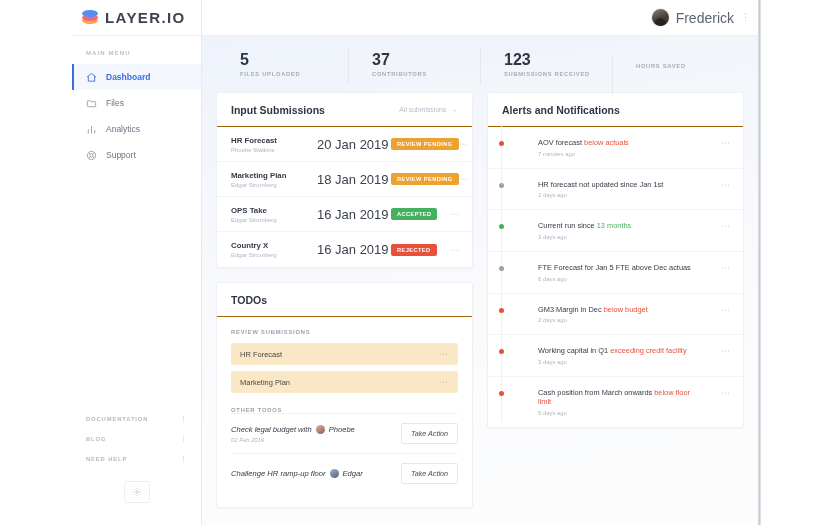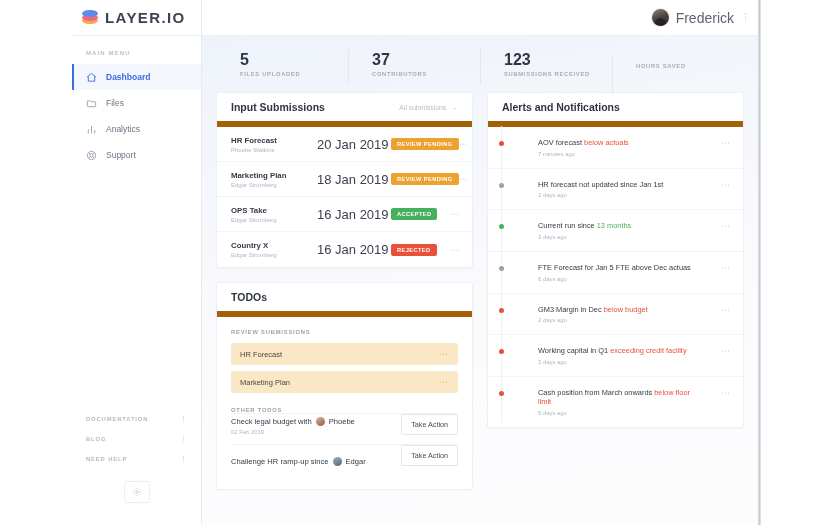--- a/index.html
+++ b/index.html
@@ -136,21 +136,21 @@
   .card {
     background: #ffffff;
     border: 1px solid #edeff3;
     border-radius: 3px;
     box-shadow: 0 1px 2px rgba(40,50,80,.035);
     margin-bottom: 14px;
     overflow: hidden;
   }
   .card-head {
     height: 34px; display: flex; align-items: center; justify-content: space-between;
-    padding: 0 14px; border-bottom: 6px solid #a16207;
+    padding: 0 14px; border-bottom: 1px solid #a16207;
   }
   .card-title { font-size: 10.5px; font-weight: 700; color: #2f3542; }
   .card-action {
     font-size: 6.8px; color: #b6bcc7; display: flex; align-items: center; gap: 5px;
   }
   
   .sub-row {
     display: flex; align-items: center;
     height: 35px; padding: 0 12px 0 14px;
     border-bottom: 1px solid #f3f4f7;
@@ -177,22 +177,22 @@
   }
   .todo-pill {
     background: #fae7c6; border-radius: 2px;
     height: 22px; display: flex; align-items: center; justify-content: space-between;
     padding: 0 9px; margin-bottom: 6px;
   }
   .todo-pill-label { font-size: 7.5px; color: #4a4840; }
   .todo-pill .dots-btn { color: #c9b48c; }
   .other-head { margin-top: 14px; margin-bottom: 0; }
   .other-row {
-    display: flex; align-items: flex-end; justify-content: space-between;
-    border-top: 1px solid #f1f2f5; padding: 0 0 9px 0;
+    display: flex; align-items: center; justify-content: space-between;
+    border-top: 1px solid #f1f2f5; padding: 9px 0 9px 0; font-style: italic;
   }
   .other-text { font-size: 7.6px; color: #333a47; display: flex; align-items: center; gap: 4px; }
   .other-date { font-size: 5.9px; color: #b0b6c1; margin-top: 3px; }
   .mini-av {
     width: 9px; height: 9px; border-radius: 50%; display: inline-block;
     position: relative; overflow: hidden; vertical-align: middle;
   }
   .mini-av.phoebe { background: linear-gradient(150deg,#d8b49a,#8a5f4b); }
   .mini-av.edgar  { background: linear-gradient(150deg,#9fb3c9,#4d6277); }
   .take-action {
@@ -436,21 +436,21 @@
                   <span>Phoebe</span>
                 </div>
                 <div class="other-date">02 Feb 2019</div>
               </div>
               <div class="take-action">Take Action</div>
             </div>
 
             <div class="other-row">
               <div>
                 <div class="other-text">
-                  <span>Challenge HR ramp-up since</span>
+                  <span>Challenge HR ramp-up floor</span>
                   <span class="mini-av edgar"></span>
                   <span>Edgar</span>
                 </div>
               </div>
               <div class="take-action">Take Action</div>
             </div>
           </div>
         </div>
       </div>
 

